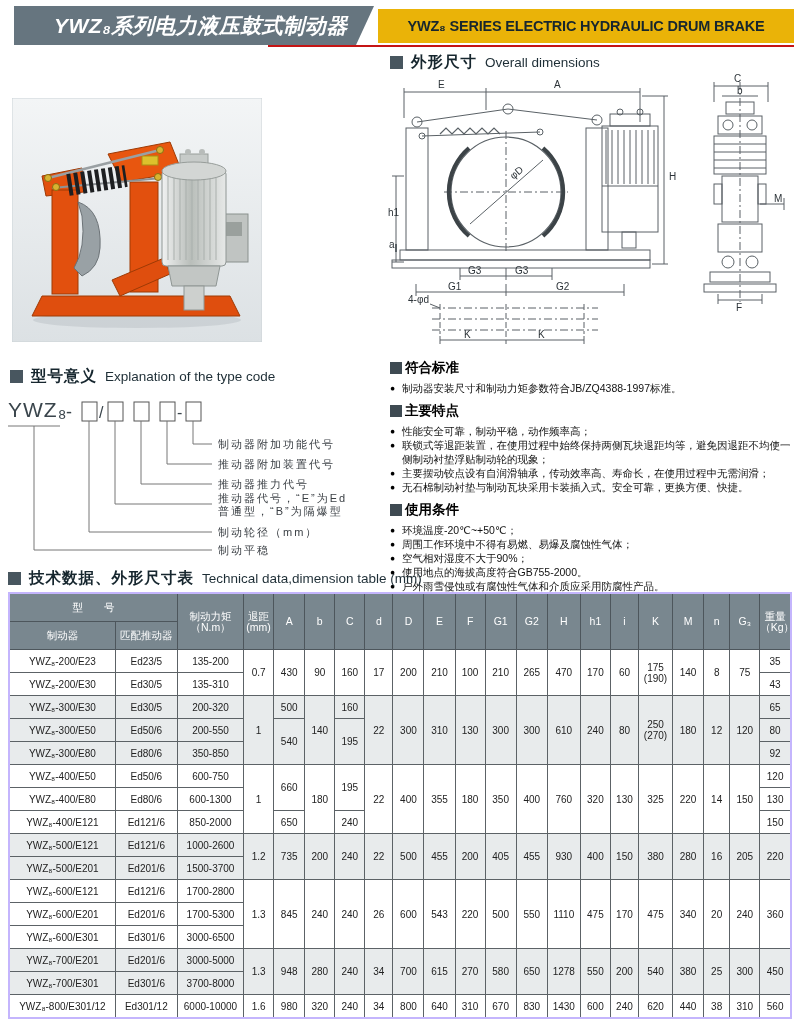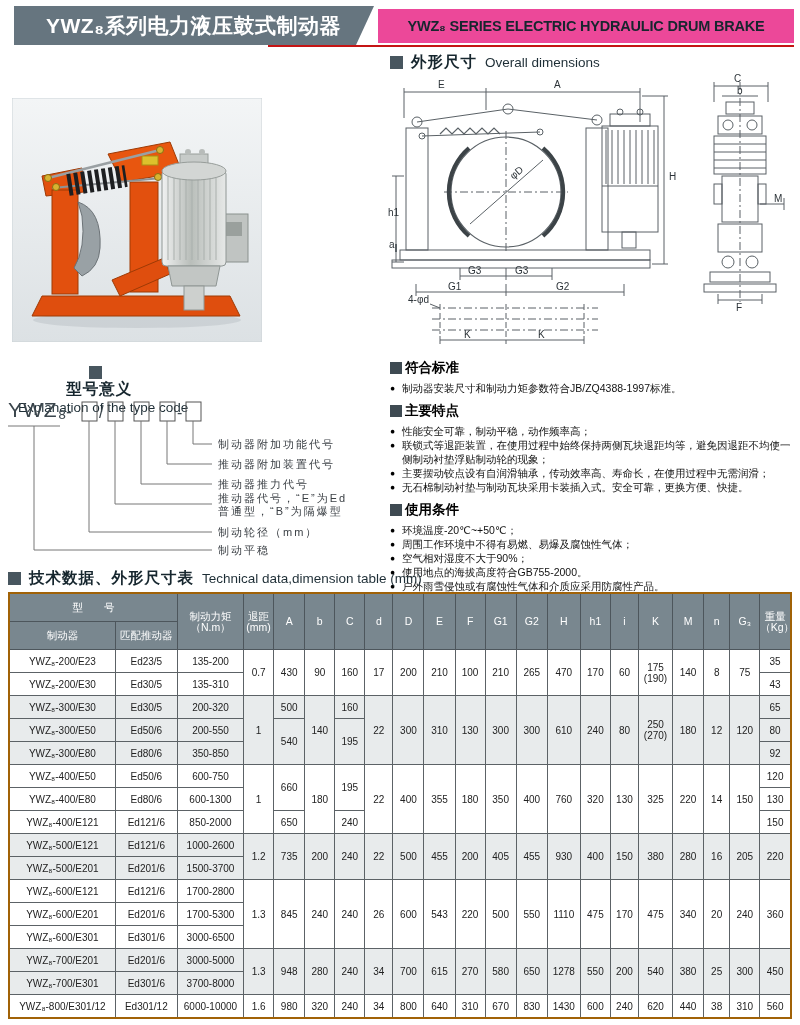--- a/index.html
+++ b/index.html
@@ -1,23 +1,23 @@
 <!DOCTYPE html>
 <html><head>
 <meta charset="utf-8">
 <style>
   html,body{margin:0;padding:0;background:#fff;}
   .page{position:relative;width:800px;height:1025px;background:#fff;overflow:hidden;
         font-family:"Liberation Sans","DejaVu Sans",sans-serif;color:#1b262c;}
   
   .hdr-left{position:absolute;left:14px;top:6px;width:360px;height:39px;background:#66757f;
             clip-path:polygon(0 0,100% 0,calc(100% - 18px) 100%,0 100%);
-            display:flex;align-items:center;padding-left:32px;box-sizing:border-box;}
+            display:flex;align-items:center;padding-left:40px;box-sizing:border-box;font-style:italic;}
   .hdr-cn{color:#fff;font-weight:bold;font-size:21px;letter-spacing:.5px;}
-  .hdr-right{position:absolute;left:378px;top:9px;width:416px;height:34px;background:#ec4899;
+  .hdr-right{position:absolute;left:378px;top:9px;width:416px;height:34px;background:#eab308;
              display:flex;align-items:center;justify-content:center;}
   .hdr-en{color:#17262e;font-weight:bold;font-size:14.5px;letter-spacing:-.2px;}
   .hdr-line{position:absolute;left:268px;top:45px;width:526px;height:2px;background:#c51414;}
   
   .sec-head{position:absolute;display:flex;align-items:center;white-space:nowrap;}
   .sq{display:inline-block;width:13px;height:13px;background:#48565f;margin-right:8px;flex:0 0 auto;}
   .sec-cn{font-weight:bold;font-size:15.5px;color:#16262e;letter-spacing:1px;}
   .sec-en{font-size:13.5px;color:#1e2e36;margin-left:8px;}
   
   .photo{position:absolute;left:12px;top:98px;width:250px;height:244px;}
@@ -35,21 +35,21 @@
   .sub-title{font-size:13.5px;font-weight:bold;color:#000;display:flex;align-items:center;margin-top:7px;}
   .sq2{display:inline-block;width:12px;height:12px;background:#3e4a52;margin-right:3px;flex:0 0 auto;}
   .rightcol ul{margin:4px 0 6px 0;padding:0;list-style:none;}
   .rightcol li{position:relative;font-size:10.5px;color:#111;line-height:14px;padding-left:12px;}
   .rightcol li::before{content:"●";position:absolute;left:0;top:0;font-size:8.5px;color:#000;}
   
   .spec{position:absolute;left:8px;top:592px;width:784px;border-collapse:collapse;table-layout:fixed;}
   .spec th,.spec td{border:1px solid #5c6266;text-align:center;vertical-align:middle;
         font-size:10px;color:#222;padding:0;white-space:pre-line;line-height:11px;height:22px;}
   .spec thead th{background:#79878f;color:#fff;font-weight:normal;font-size:10.5px;height:27px;border-color:#4d565c;}
-  .spec{border:2px solid #a16207;}
+  .spec{border:2px solid #c4b5fd;}
   .spec tr.shade td{background:#e8ebec;}
   .spec tr.gs td{border-top:1.6px solid #3f4549;}
   .spec td.model{font-size:10px;}
 </style>
 </head>
 <body>
 
 <div class="page">
 
   <div class="hdr-left">
@@ -246,21 +246,21 @@
     <div class="dlbl" style="left:76px;top:254px;">K</div>
     <div class="dlbl" style="left:150px;top:254px;">K</div>
     <div class="dlbl" style="left:20px;top:219px;">4-φd</div>
     <div class="dlbl" style="left:122px;top:92px;transform:rotate(-40deg);">φD</div>
     <div class="dlbl" style="left:346px;top:-2px;">C</div>
     <div class="dlbl" style="left:349px;top:10px;">b</div>
     <div class="dlbl" style="left:386px;top:118px;">M</div>
     <div class="dlbl" style="left:348px;top:227px;">F</div>
   </div>
 
-  <div class="sec-head" style="left:10px;top:366px;flex-direction:column;">
+  <div class="sec-head" style="left:10px;top:366px;">
     <span class="sq"></span>
     <span class="sec-cn">型号意义</span>
     <span class="sec-en">Explanation of the type code</span>
   </div>
 
   <div class="typecode">
     <span class="tc-prefix">YWZ₈</span>
     <svg width="378" height="172" viewBox="0 0 378 172">
       <g stroke="#777" stroke-width="1" fill="none">
         <text x="60" y="26" font-size="18" fill="#3a454c" stroke="none">-</text>

